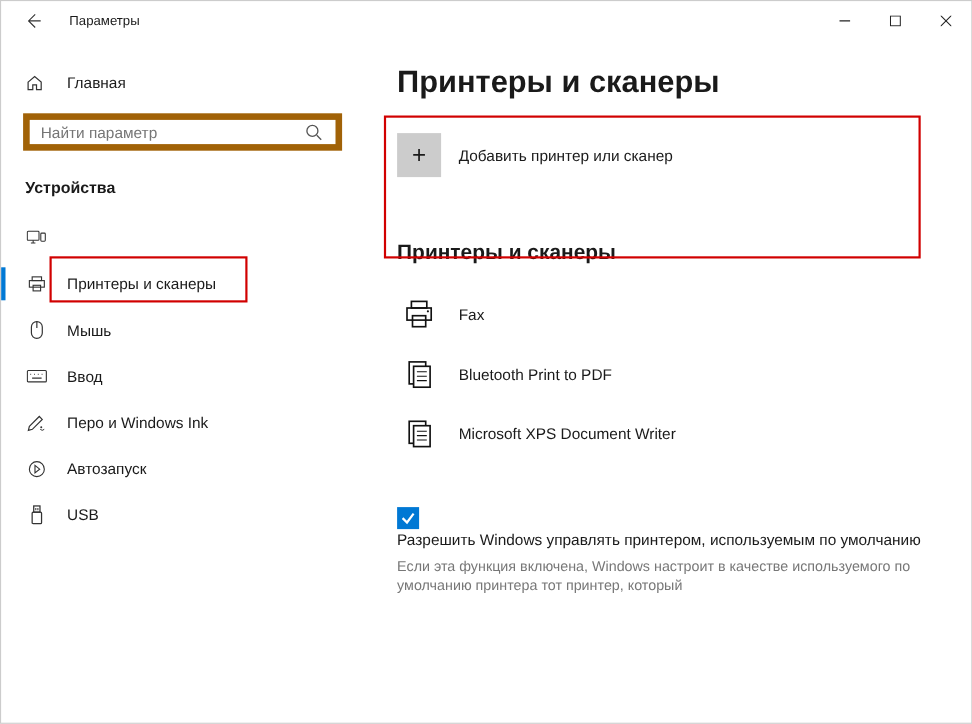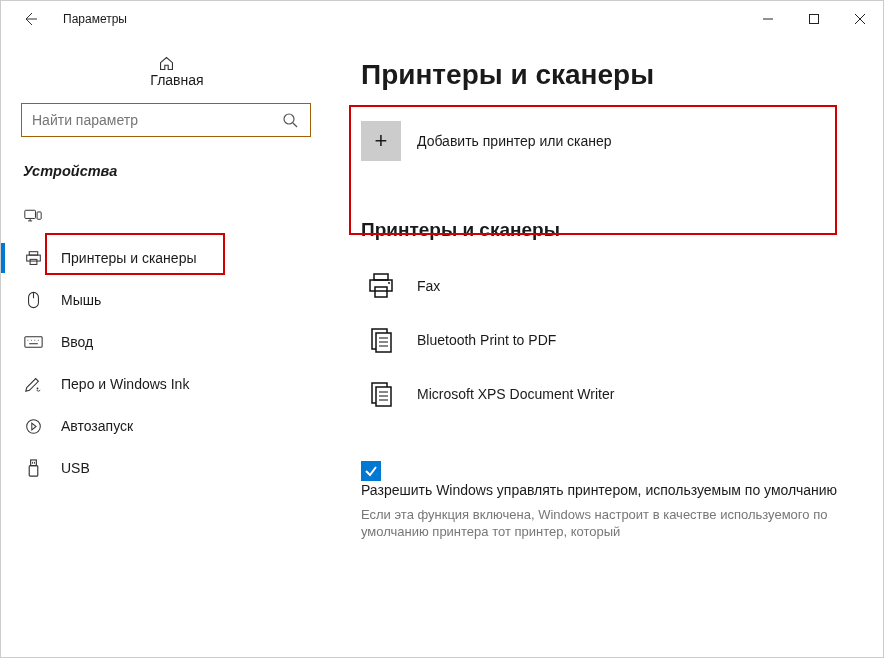--- a/index.html
+++ b/index.html
@@ -33,41 +33,39 @@
   .body { display: flex; height: calc(100% - 36px); }
   .sidebar {
     width: 330px;
     padding: 18px 0 0 0;
   }
   .home-row {
     display: flex; align-items: center;
     height: 40px;
     padding: 0 0 0 22px;
     margin-bottom: 8px;
-    flex-direction: column;
   }
   .home-row .icon { width: 20px; margin-right: 18px; display: flex; align-items: center; }
   .search {
     margin: 6px 20px 14px 20px;
-    border: 1px solid #a16207;
+    border: 6px solid #a16207;
     height: 34px;
     display: flex; align-items: center;
     padding: 0 10px;
   }
   .search input {
     border: none; outline: none; flex: 1;
     font-size: 14px; font-family: inherit;
     background: transparent;
   }
   .search .sicon { width: 18px; display: flex; align-items: center; }
   .cat-header {
     font-weight: 600;
     font-size: 14.5px;
     padding: 12px 0 16px 22px;
-    font-style: italic;
   }
   .nav-item {
     display: flex; align-items: center;
     height: 42px;
     padding: 0 0 0 22px;
     position: relative;
     cursor: default;
   }
   .nav-item .icon { width: 20px; margin-right: 18px; display: flex; align-items: center; justify-content:center;}
   .nav-item.active::before {

